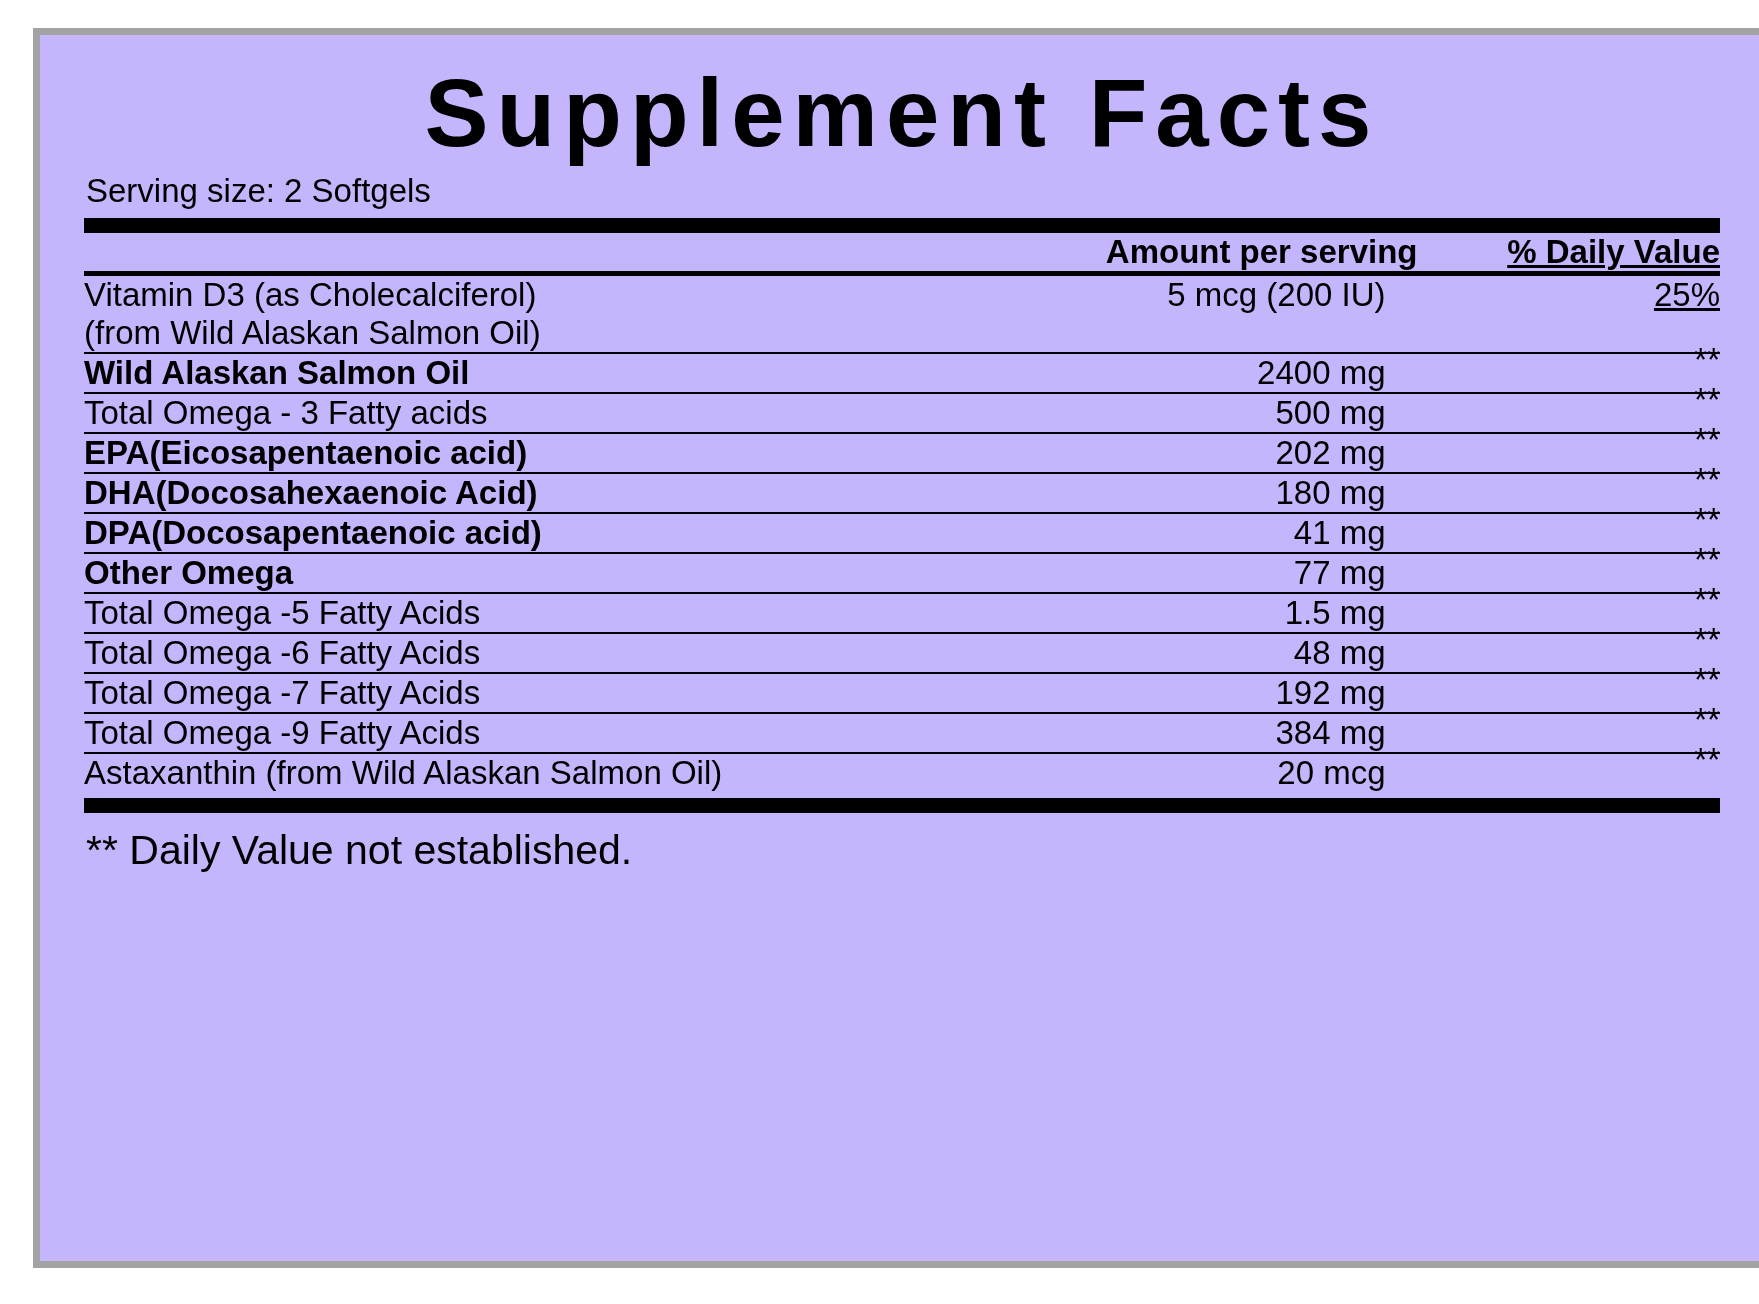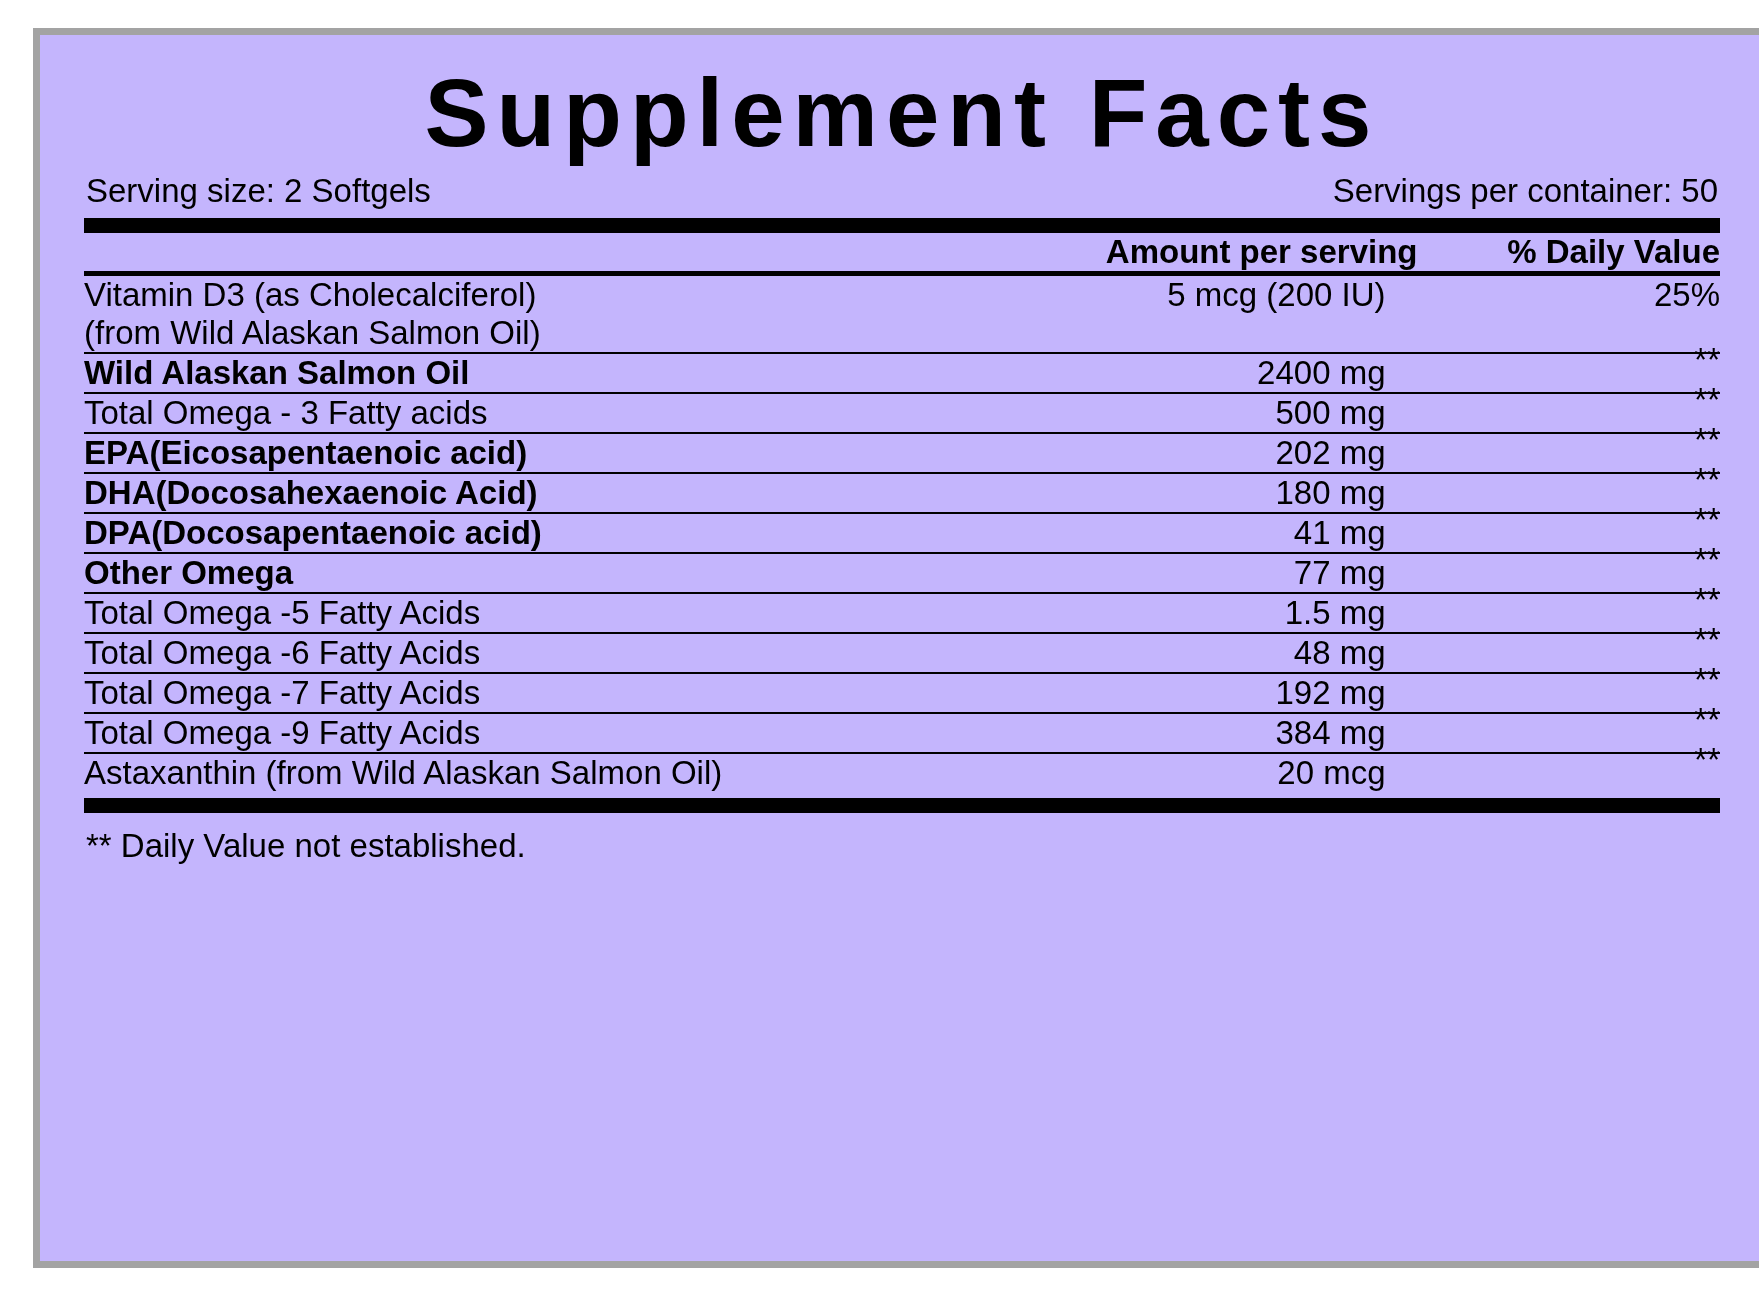--- a/index.html
+++ b/index.html
@@ -68,21 +68,21 @@
     font-size: 33px;
     table-layout: fixed;
   }
   table.facts td {
     padding: 0;
     vertical-align: baseline;
   }
 
   .col-name { width: 56%; }
   .col-amt  { width: 26%; }
-  .col-dv   { width: 18%; }
+  .col-dv   { width: 18%; text-decoration: underline; }
 
   .hdr td {
     font-weight: bold;
     padding: 6px 0 8px 0;
   }
   .hdr .col-amt { text-align: right; padding-right: 8px; }
   .hdr .col-dv  { text-align: right; }
 
   .row td {
     padding: 7px 0 7px 0;
@@ -104,37 +104,36 @@
   .dv-stars {
     font-size: 33px;
     line-height: 0.6;
     vertical-align: top;
     display: inline-block;
     position: relative;
     top: -4px;
   }
 
   .footnote {
-    font-size: 33px;
+    font-size: 41px;
     padding: 14px 2px 0 2px;
   }
 
   .spacer-small { height: 4px; }
 </style>
 </head>
 <body>
 
 <div class="panel">
   <div class="inner">
 
     <div class="title">Supplement Facts</div>
 
     <div class="serving-row">
       <span>Serving size: 2 Softgels</span>
-      <span>Servings per container: 50</span>
     </div>
 
     <div class="rule-thick"></div>
 
     <table class="facts">
       <colgroup>
         <col class="col-name">
         <col class="col-amt">
         <col class="col-dv">
       </colgroup>

